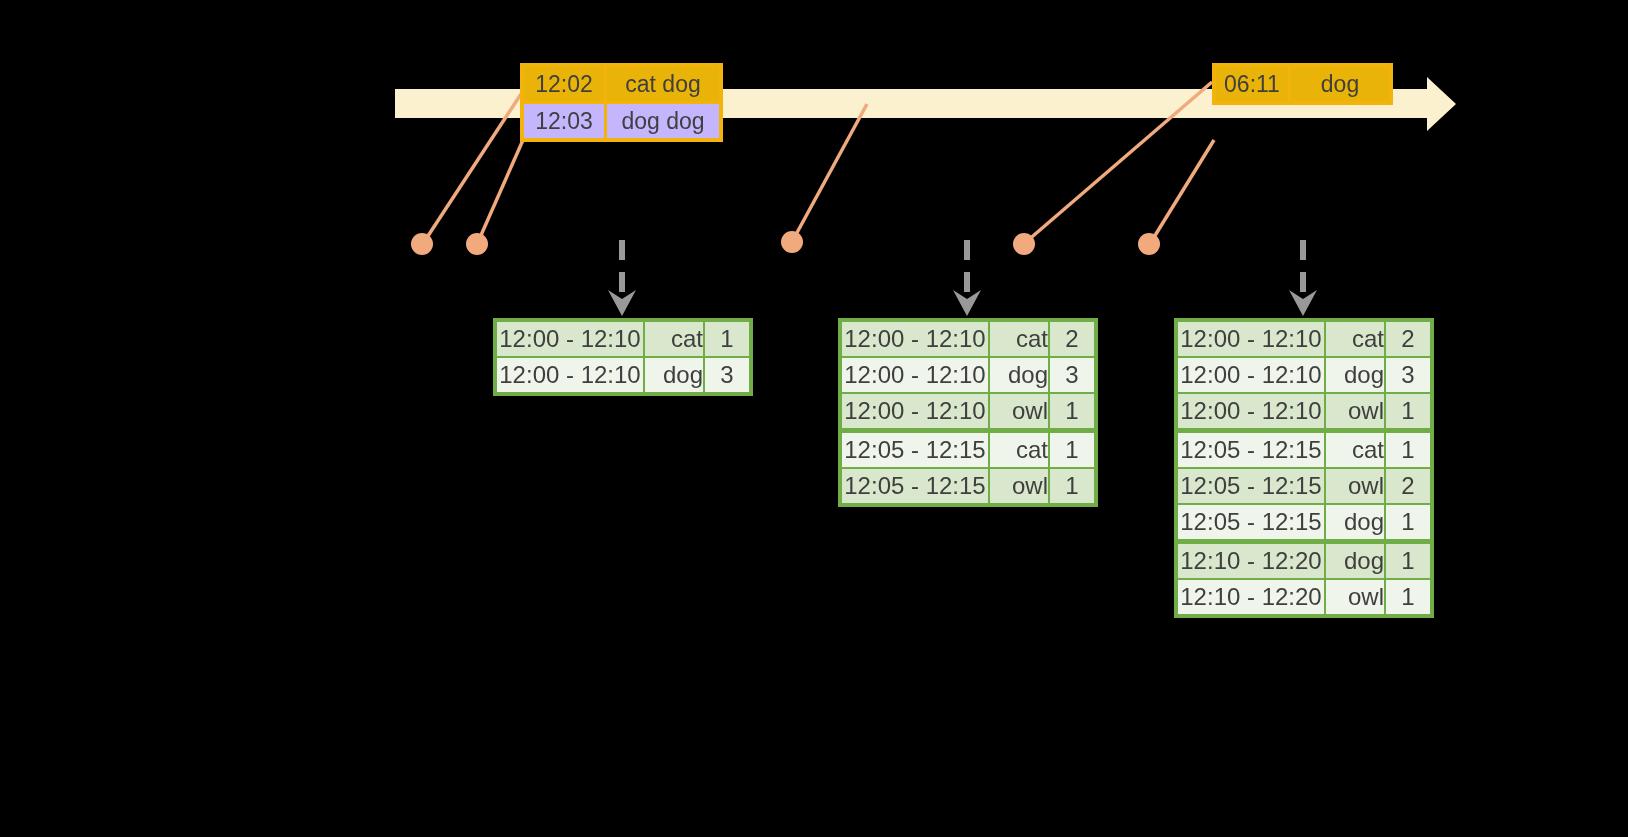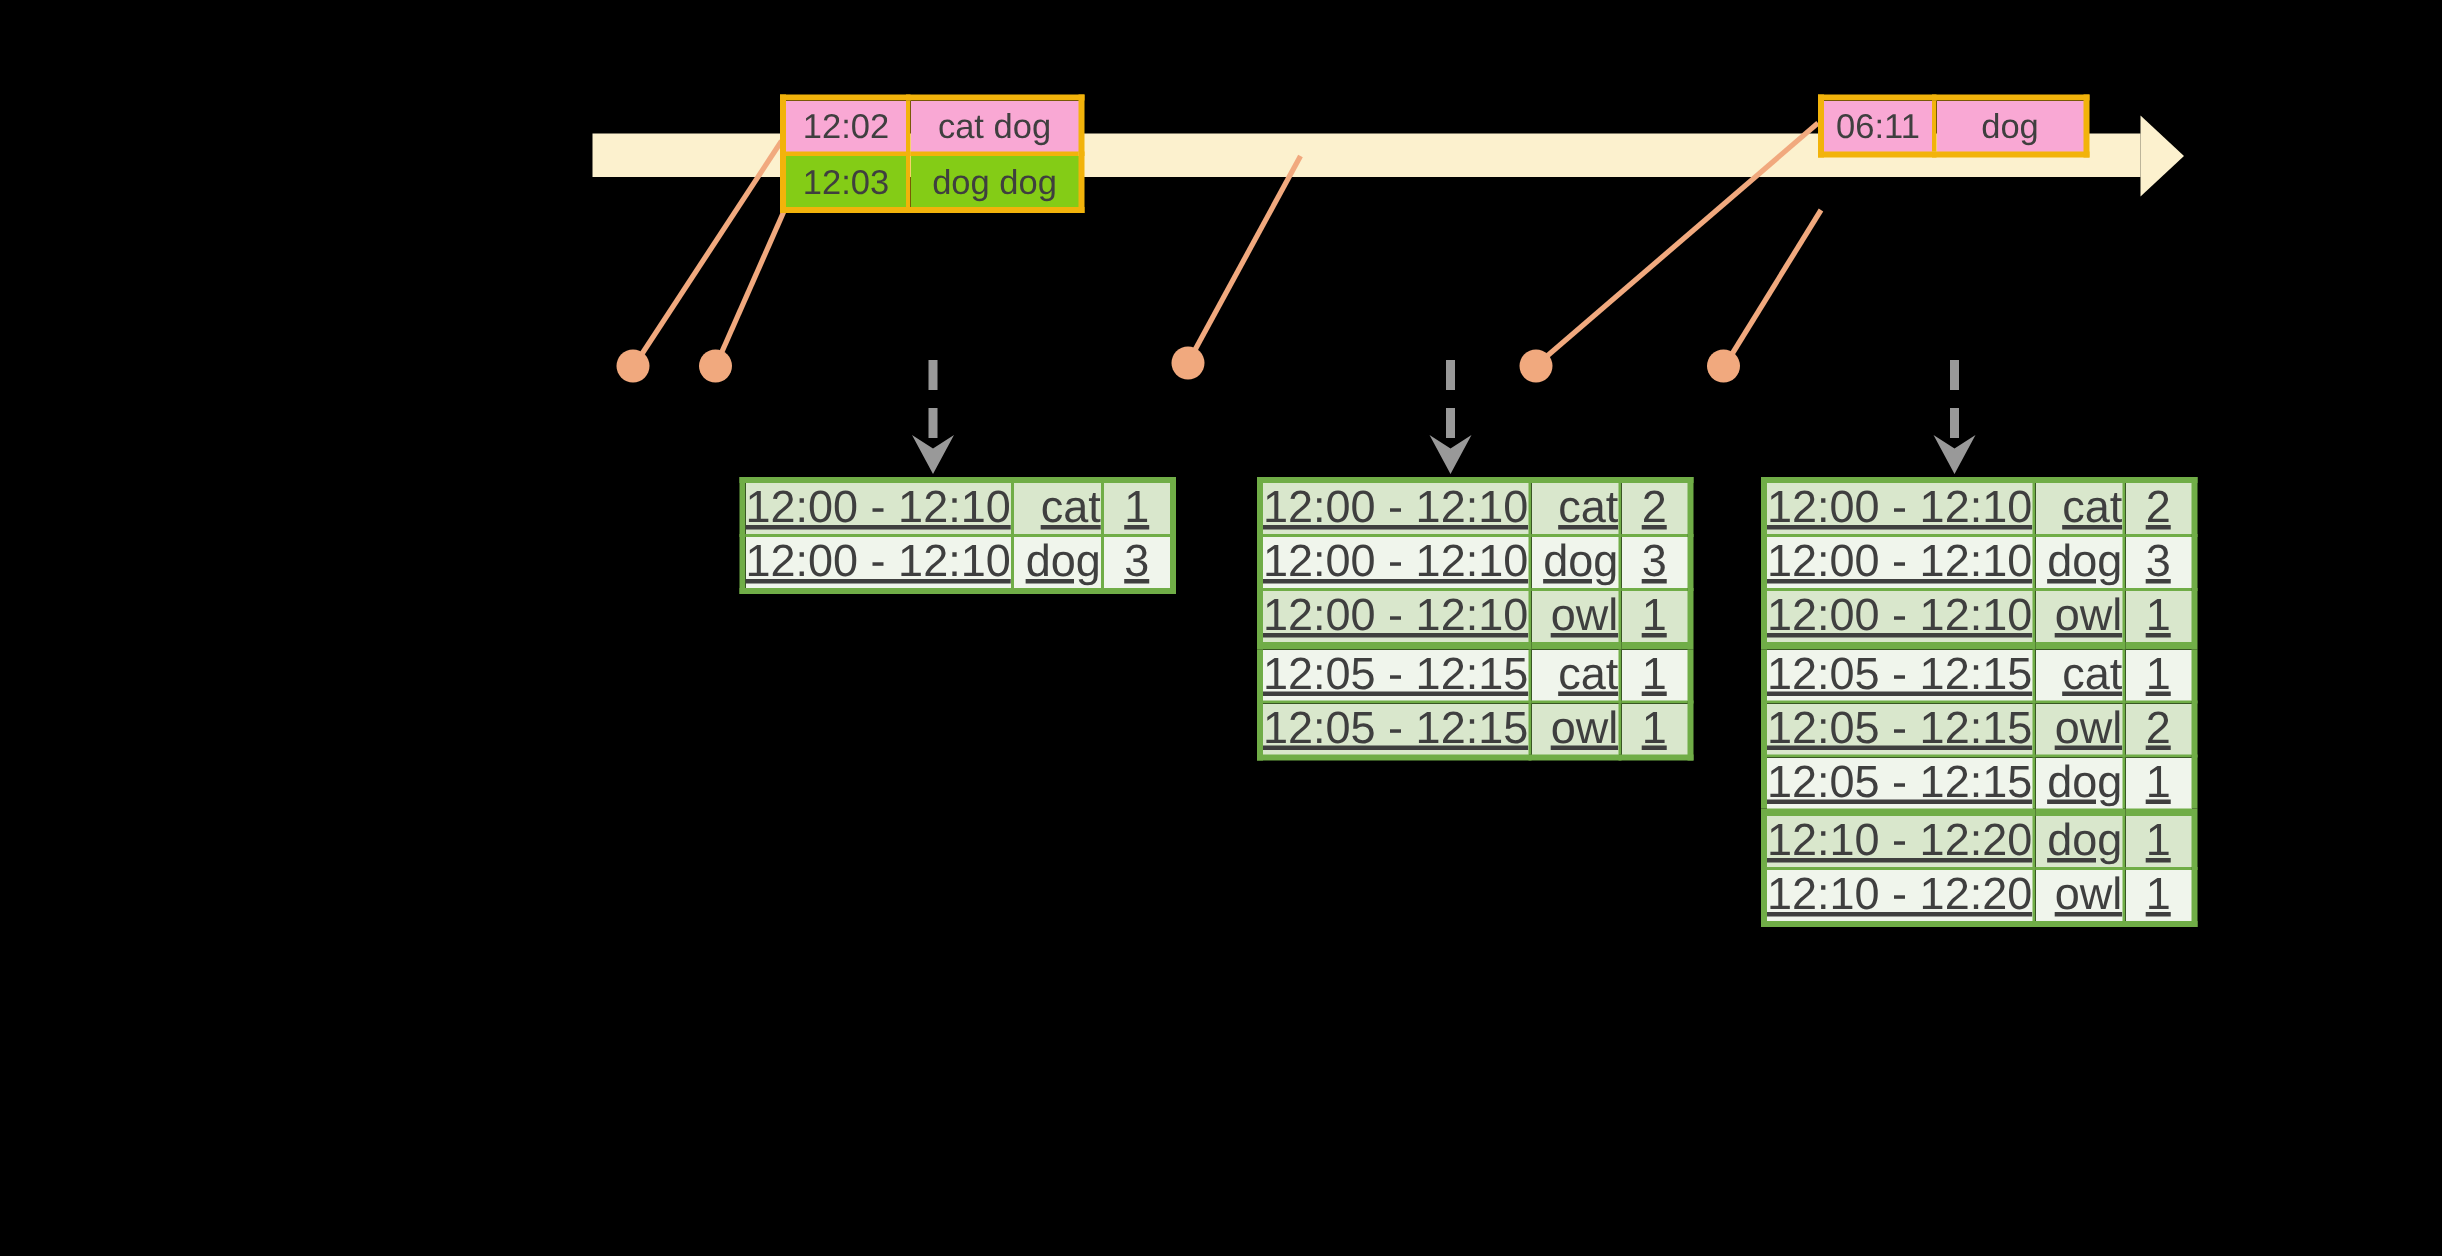--- a/index.html
+++ b/index.html
@@ -39,28 +39,27 @@
     vertical-align: middle;
     height: 34px;
     padding: 0;
     overflow: hidden;
     white-space: nowrap;
   }
   .event-table td.col-time  { width: 80px; }
   .event-table td.col-words { width: 112px; }
   .event-table.narrow td.col-time  { width: 72px; }
   .event-table.narrow td.col-words { width: 98px; }
-  .efill-a { background: #f9a8d4; margin-top: 25px; }
-  .efill-b { background: #84cc16; }
+  .efill-a { background: #eab308; margin-top: 25px; }
+  .efill-b { background: #c4b5fd; }
   .efill-c { background: #FCEFDB; }
   
   .result-table {
     border: 4px solid #70AD47;
-    font-size: 30px;
-    text-decoration: underline;
+    font-size: 24px;
   }
   .result-table td {
     border: 2px solid #70AD47;
     text-align: center;
     vertical-align: middle;
     height: 34px;
     padding: 0;
     overflow: hidden;
     white-space: nowrap;
   }

